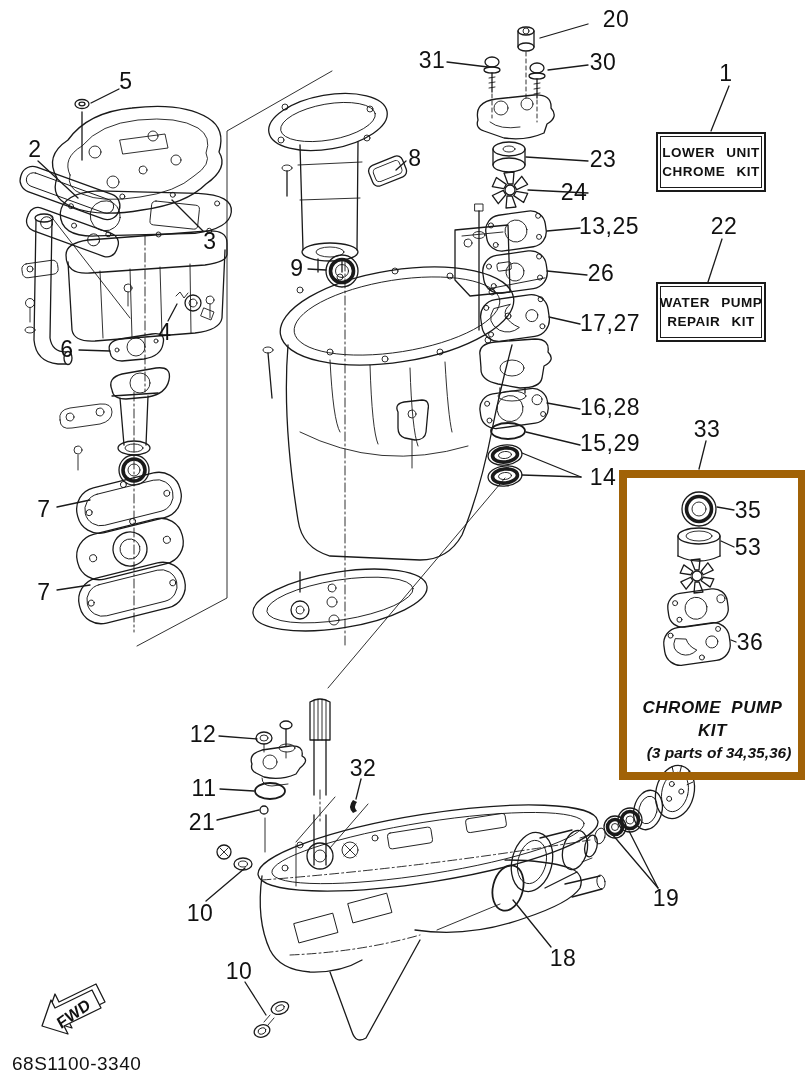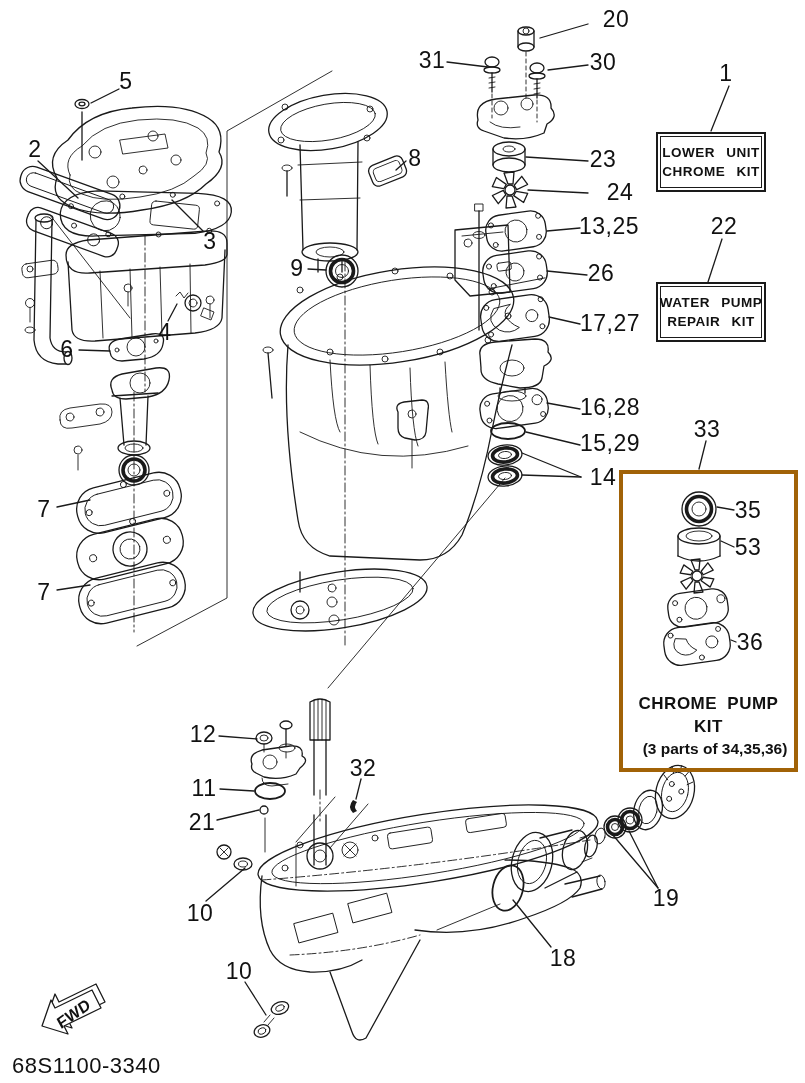--- a/index.html
+++ b/index.html
@@ -24,33 +24,33 @@
     display:flex;align-items:center;justify-content:center;
   }
   .kitbox .inner{
     position:absolute;inset:2px;border:1px solid #1a1a1a;
     display:flex;flex-direction:column;align-items:center;justify-content:center;gap:4px;
   }
   .kitbox .bline{
     font-size:13.5px;font-weight:bold;letter-spacing:0.5px;word-spacing:7px;white-space:nowrap;
   }
   .chromebox{
-    position:absolute;z-index:2;border:4px solid #a16207;background:transparent;
+    position:absolute;z-index:2;border:8px solid #a16207;background:transparent;font-style:italic;
   }
   .chromebox .ctext{
     position:absolute;left:0;right:0;bottom:8px;text-align:center;line-height:1.35;
   }
   .chromebox .cline1,.chromebox .cline2{font-size:17px;font-weight:bold;letter-spacing:0.5px;word-spacing:5px;white-space:nowrap;}
   .chromebox .cline3{font-size:15.5px;font-weight:bold;white-space:nowrap;padding-left:13px;}
   .fwd-label{
     position:absolute;z-index:3;transform:translate(-50%,-50%) rotate(-35deg) skewX(-6deg);
     font-size:16px;font-weight:bold;letter-spacing:0.5px;
   }
   .code{
-    position:absolute;z-index:3;left:12px;top:1053px;font-size:22px;letter-spacing:0.5px;white-space:nowrap;
+    position:absolute;z-index:3;left:12px;top:1053px;font-size:19px;letter-spacing:0.5px;white-space:nowrap;
   }
 </style>
 </head>
 <body>
 
 <div class="diagram">
 
   <svg width="805" height="1083" viewBox="0 0 805 1083">
 
     <g>
@@ -553,21 +553,21 @@
   </svg>
 
   <span class="callout" style="left:616px;top:19px">20</span>
   <span class="callout" style="left:432px;top:60px">31</span>
   <span class="callout" style="left:603px;top:62px">30</span>
   <span class="callout" style="left:726px;top:73px">1</span>
   <span class="callout" style="left:126px;top:81px">5</span>
   <span class="callout" style="left:35px;top:149px">2</span>
   <span class="callout" style="left:415px;top:158px">8</span>
   <span class="callout" style="left:603px;top:159px">23</span>
-  <span class="callout" style="left:620px;top:192px">24</span>
+  <span class="callout" style="left:574px;top:192px">24</span>
   <span class="callout" style="left:609px;top:226px">13,25</span>
   <span class="callout" style="left:724px;top:226px">22</span>
   <span class="callout" style="left:210px;top:241px">3</span>
   <span class="callout" style="left:297px;top:268px">9</span>
   <span class="callout" style="left:601px;top:273px">26</span>
   <span class="callout" style="left:610px;top:323px">17,27</span>
   <span class="callout" style="left:165px;top:332px">4</span>
   <span class="callout" style="left:67px;top:349px">6</span>
   <span class="callout" style="left:610px;top:407px">16,28</span>
   <span class="callout" style="left:707px;top:429px">33</span>

